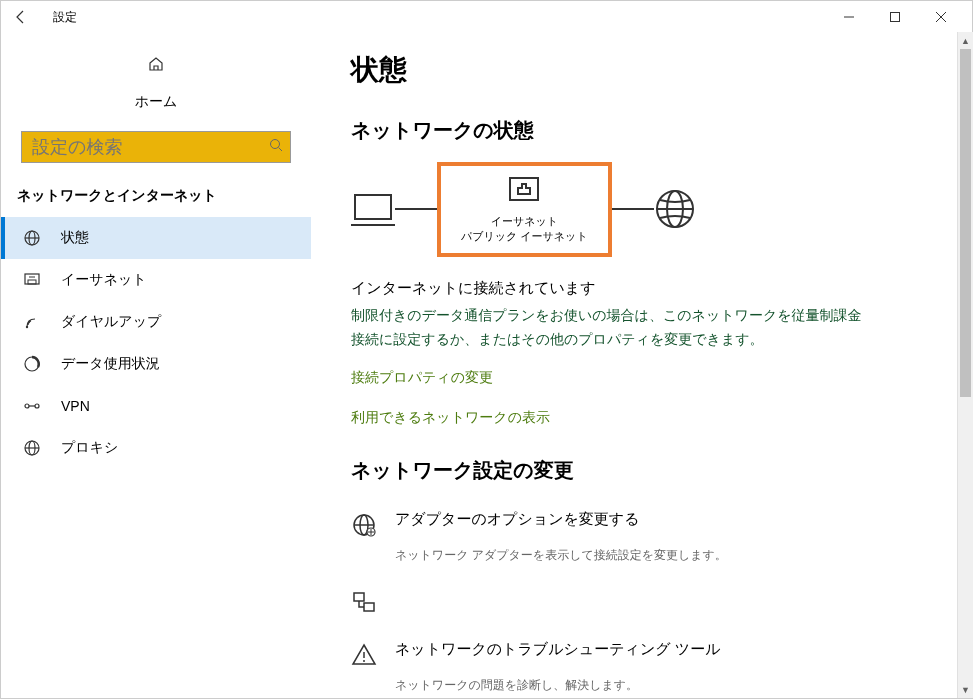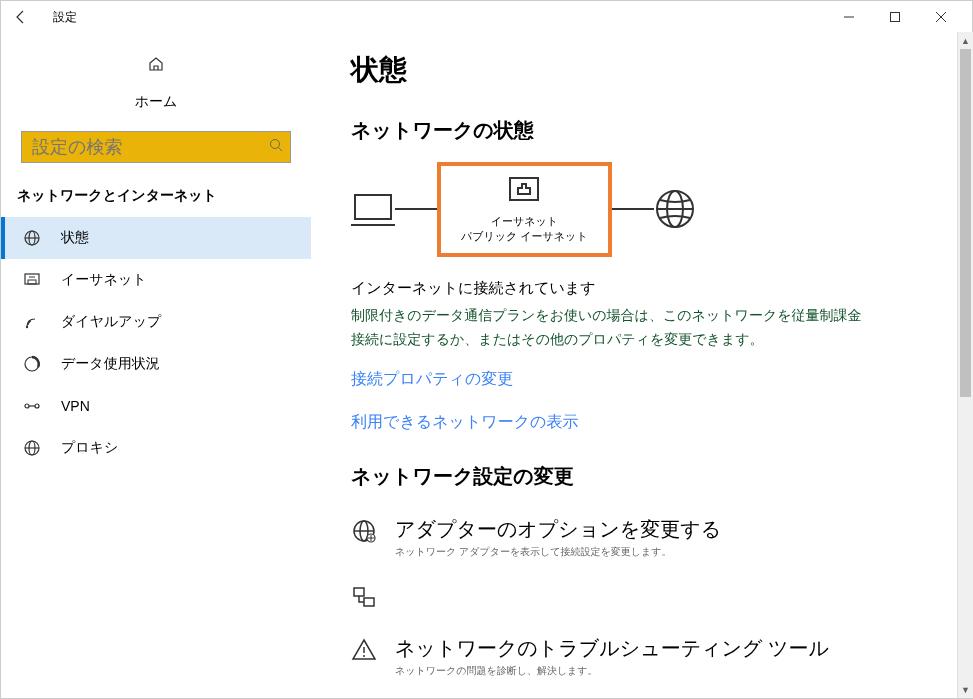--- a/index.html
+++ b/index.html
@@ -32,28 +32,28 @@
     .section-title { font-size: 20px; font-weight: 600; margin-bottom: 18px; }
     
     .network-diagram { display: flex; align-items: center; gap: 0; margin-bottom: 22px; }
     .diagram-icon { display: flex; flex-direction: column; align-items: center; }
     .diagram-line { width: 42px; height: 2px; background: #333; }
     .diagram-center { border: 4px solid #ed7d31; padding: 6px 20px 8px 20px; display: flex; flex-direction: column; align-items: center; }
     .diagram-labels { text-align: center; font-size: 11px; margin-top: 6px; line-height: 1.4; }
     
     .status-subtitle { font-size: 15px; margin-bottom: 6px; }
     .status-desc { font-size: 14px; color: #14532d; line-height: 1.7; margin-bottom: 18px; max-width: 520px; }
-    .link { color: #3b82f6; font-size: 16px; cursor: pointer; display: block; margin-bottom: 22px; }
+    .link { color: #4d7c0f; font-size: 14px; cursor: pointer; display: block; margin-bottom: 22px; }
     
     .settings-section { margin-top: 30px; }
     .settings-item { display: flex; gap: 18px; padding: 8px 0 16px 0; cursor: pointer; }
     .settings-icon { width: 26px; height: 26px; flex-shrink: 0; margin-top: 2px; }
     .settings-text { display: flex; flex-direction: column; }
-    .settings-label { font-size: 20px; }
-    .settings-desc { font-size: 10px; color: #666; margin-top: 2px; }
+    .settings-label { font-size: 15px; }
+    .settings-desc { font-size: 12px; color: #666; margin-top: 18px; }
     
     .scrollbar { position: absolute; right: 0; top: 32px; bottom: 1px; width: 16px; background: #f0f0f0; border-left: 1px solid #e0e0e0; }
     .scroll-arrow { height: 17px; display: flex; align-items: center; justify-content: center; font-size: 9px; color: #606060; cursor: pointer; }
     .scroll-track { position: absolute; top: 17px; bottom: 17px; left: 0; right: 0; }
     .scroll-thumb { position: absolute; top: 0; left: 2px; right: 2px; height: 55%; background: #c0c0c0; cursor: pointer; }
     .scroll-down { position: absolute; bottom: 0; width: 100%; }
   </style>
 </head>
 <body>
 

